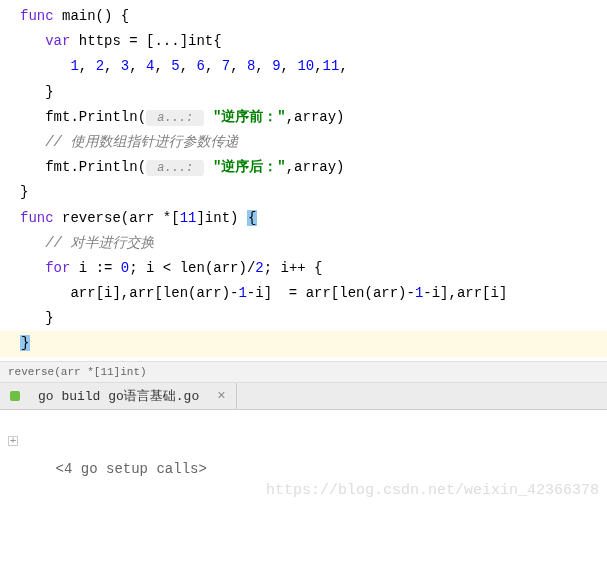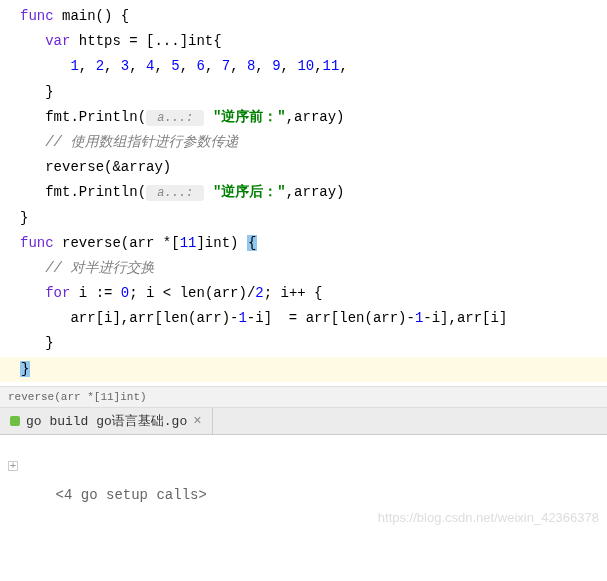--- a/index.html
+++ b/index.html
@@ -51,21 +51,21 @@
       display: flex;
       border-bottom: 1px solid #ccc;
     }
     .tab {
       background: #ececec;
       padding: 4px 10px;
       font-size: 13px;
       color: #333;
       display: flex;
       align-items: center;
-      gap: 6px;
+      gap: 18px;
       border-right: 1px solid #ccc;
     }
     .tab-icon {
       width: 10px;
       height: 10px;
       background: #6fbf44;
       border-radius: 2px;
       display: inline-block;
     }
     .tab-close {
@@ -79,22 +79,22 @@
       line-height: 1.6;
       position: relative;
     }
     .console-line { white-space: pre; font-family: "Courier New", monospace; }
     .console-folded { color: #666; }
     .watermark {
       position: absolute;
       right: 8px;
       bottom: 4px;
       color: #ddd;
-      font-size: 13px;
-      font-family: Liberation Sans, sans-serif;
+      font-size: 15px;
+      font-family: Liberation Mono, monospace;
     }
     .fold-plus {
       position: absolute;
       left: 0;
       color: #999;
       font-size: 11px;
       border: 1px solid #ccc;
       width: 10px;
       height: 10px;
       line-height: 8px;
@@ -104,21 +104,20 @@
 </head>
 <body>
 
 <div class="editor">
   <div class="line"><span class="kw">func</span><span> main() {</span></div>
   <div class="line">   <span class="kw">var</span><span> https = [...]int{</span></div>
   <div class="line">      <span class="num">1</span>, <span class="num">2</span>, <span class="num">3</span>, <span class="num">4</span>, <span class="num">5</span>, <span class="num">6</span>, <span class="num">7</span>, <span class="num">8</span>, <span class="num">9</span>, <span class="num">10</span>,<span class="num">11</span>,</div>
   <div class="line">   <span>}</span></div>
   <div class="line">   <span>fmt.Println(</span><span class="hint-box"> a...: </span> <span class="str">"逆序前："</span><span>,array)</span></div>
   <div class="line">   <span class="comment">// 使用数组指针进行参数传递</span></div>
-  <div class="line">   <span>reverse(&amp;array)</span></div>
   <div class="line">   <span>fmt.Println(</span><span class="hint-box"> a...: </span> <span class="str">"逆序后："</span><span>,array)</span></div>
   <div class="line"><span>}</span></div>
   <div class="line"><span class="kw">func</span><span> reverse(arr *[</span><span class="num">11</span><span>]int) </span><span class="caret-brace">{</span></div>
   <div class="line">   <span class="comment">// 对半进行交换</span></div>
   <div class="line">   <span class="kw">for</span><span> i := </span><span class="num">0</span><span>; i &lt; len(arr)/</span><span class="num">2</span><span>; i++ {</span></div>
   <div class="line">      <span>arr[i],arr[len(arr)-</span><span class="num">1</span><span>-i]  = arr[len(arr)-</span><span class="num">1</span><span>-i],arr[i]</span></div>
   <div class="line">   <span>}</span></div>
   <div class="line highlight-line"><span class="caret-brace">}</span></div>
 </div>
 

